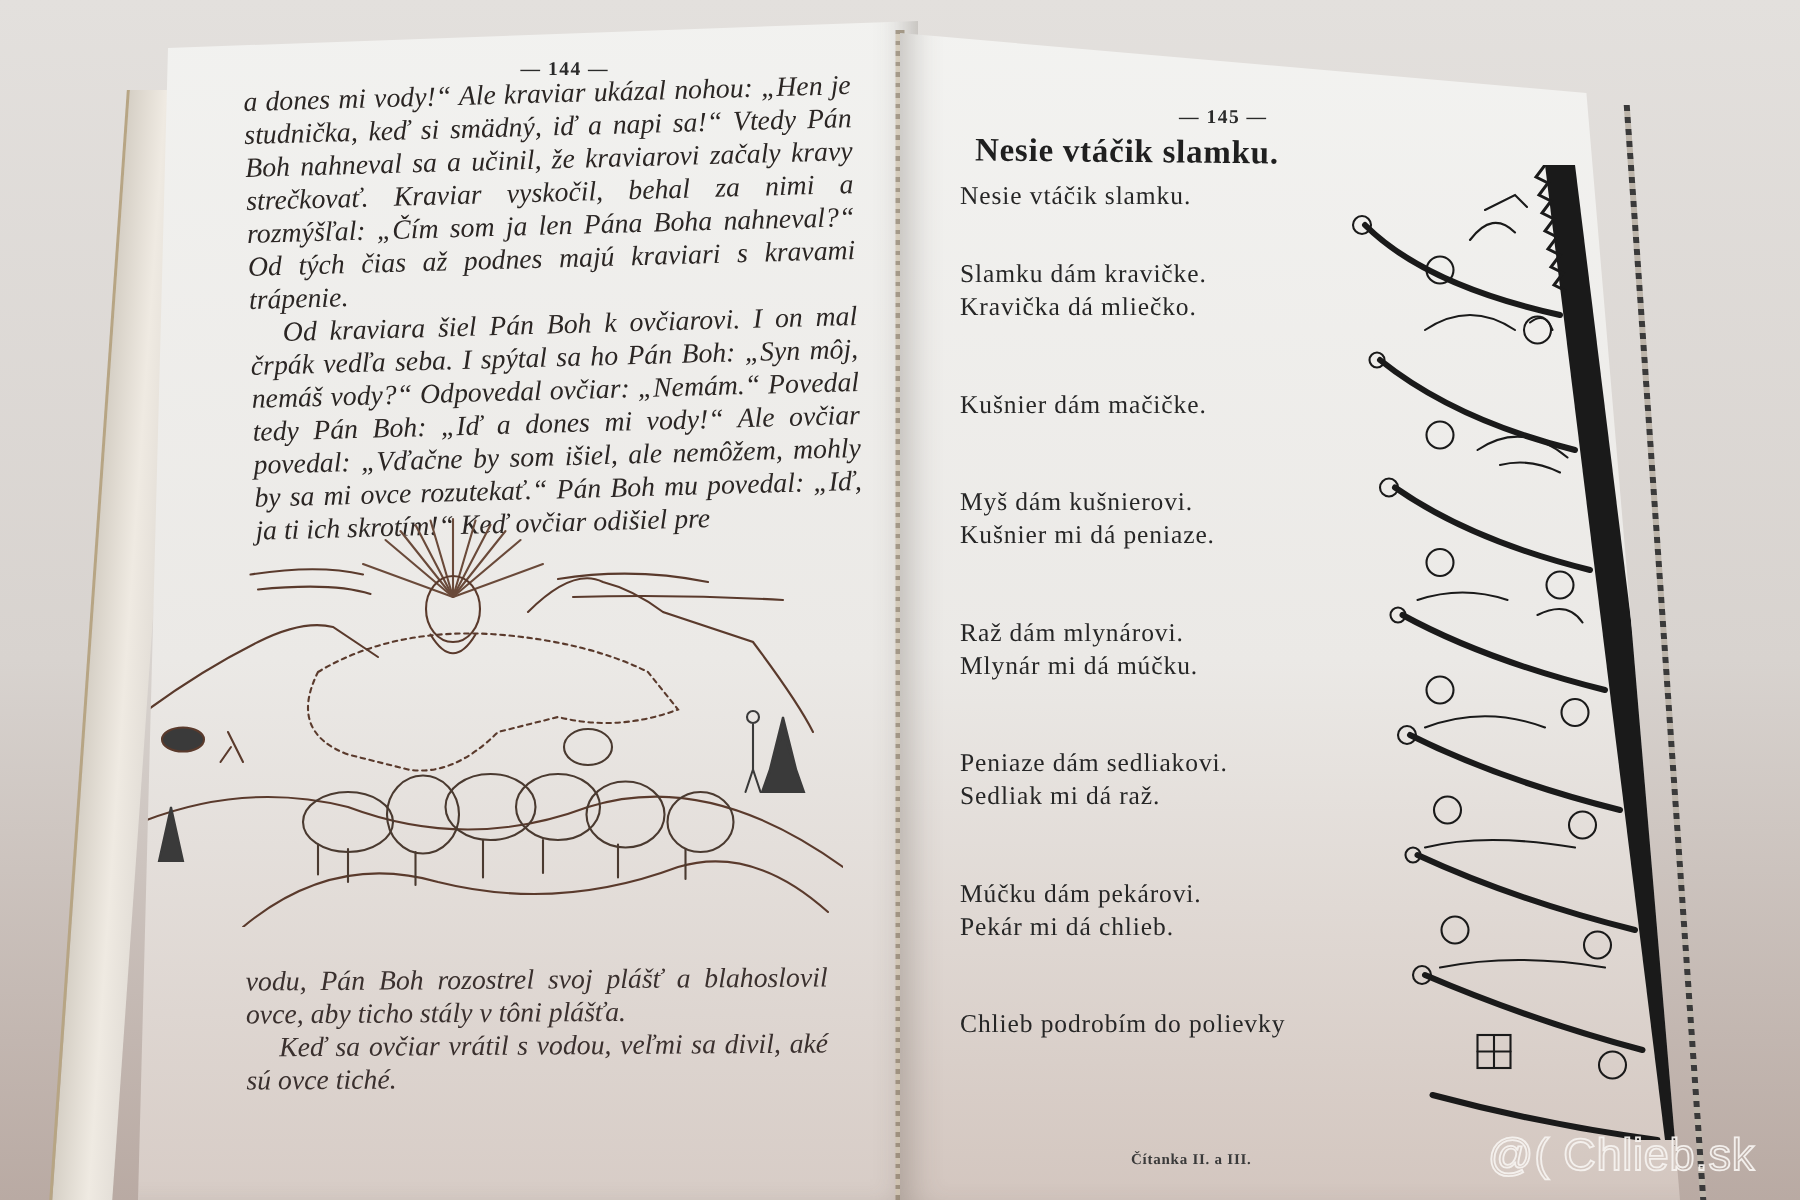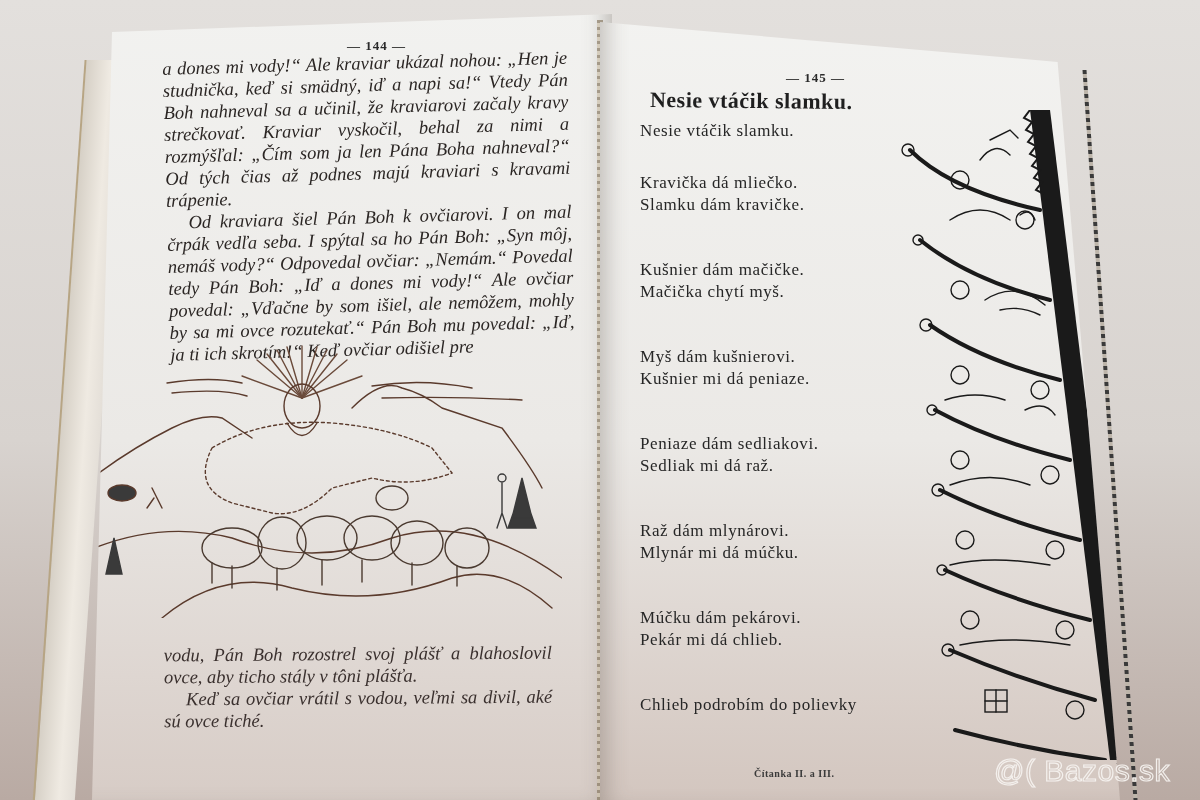--- a/index.html
+++ b/index.html
@@ -163,38 +163,37 @@
 
   <div class="page page-right">
     <div class="page-number pn-right">— 145 —</div>
     <div class="poem-title">Nesie vtáčik slamku.</div>
 
     <div class="poem">
       <div class="stanza stanza-0">
         <span class="stanza-line">Nesie vtáčik slamku.</span>
       </div>
       <div class="stanza">
+        <span class="stanza-line">Slamku dám kravičke.</span>
         <span class="stanza-line">Kravička dá mliečko.</span>
-        <span class="stanza-line">Slamku dám kravičke.</span>
       </div>
       <div class="stanza">
         <span class="stanza-line">Kušnier dám mačičke.</span>
-        <span class="stanza-line">Mačička chytí myš.</span>
       </div>
       <div class="stanza">
         <span class="stanza-line">Myš dám kušnierovi.</span>
         <span class="stanza-line">Kušnier mi dá peniaze.</span>
       </div>
       <div class="stanza">
+        <span class="stanza-line">Raž dám mlynárovi.</span>
+        <span class="stanza-line">Mlynár mi dá múčku.</span>
+      </div>
+      <div class="stanza">
         <span class="stanza-line">Peniaze dám sedliakovi.</span>
         <span class="stanza-line">Sedliak mi dá raž.</span>
-      </div>
-      <div class="stanza">
-        <span class="stanza-line">Raž dám mlynárovi.</span>
-        <span class="stanza-line">Mlynár mi dá múčku.</span>
       </div>
       <div class="stanza">
         <span class="stanza-line">Múčku dám pekárovi.</span>
         <span class="stanza-line">Pekár mi dá chlieb.</span>
       </div>
       <div class="stanza">
         <span class="stanza-line">Chlieb podrobím do polievky</span>
       </div>
     </div>
 
@@ -244,14 +243,14 @@
         <circle cx="185" cy="600" r="9"></circle>
       </g>
     </svg>
 
     <div class="footer-title">Čítanka II. a III.</div>
     <div class="footer-sheet">10</div>
   </div>
 
   <div class="right-edge"></div>
 
-  <div class="watermark">@( Bazos.sk</div>
+  <div class="watermark">@( Chlieb.sk</div>
 </div>
 
 </body></html>

